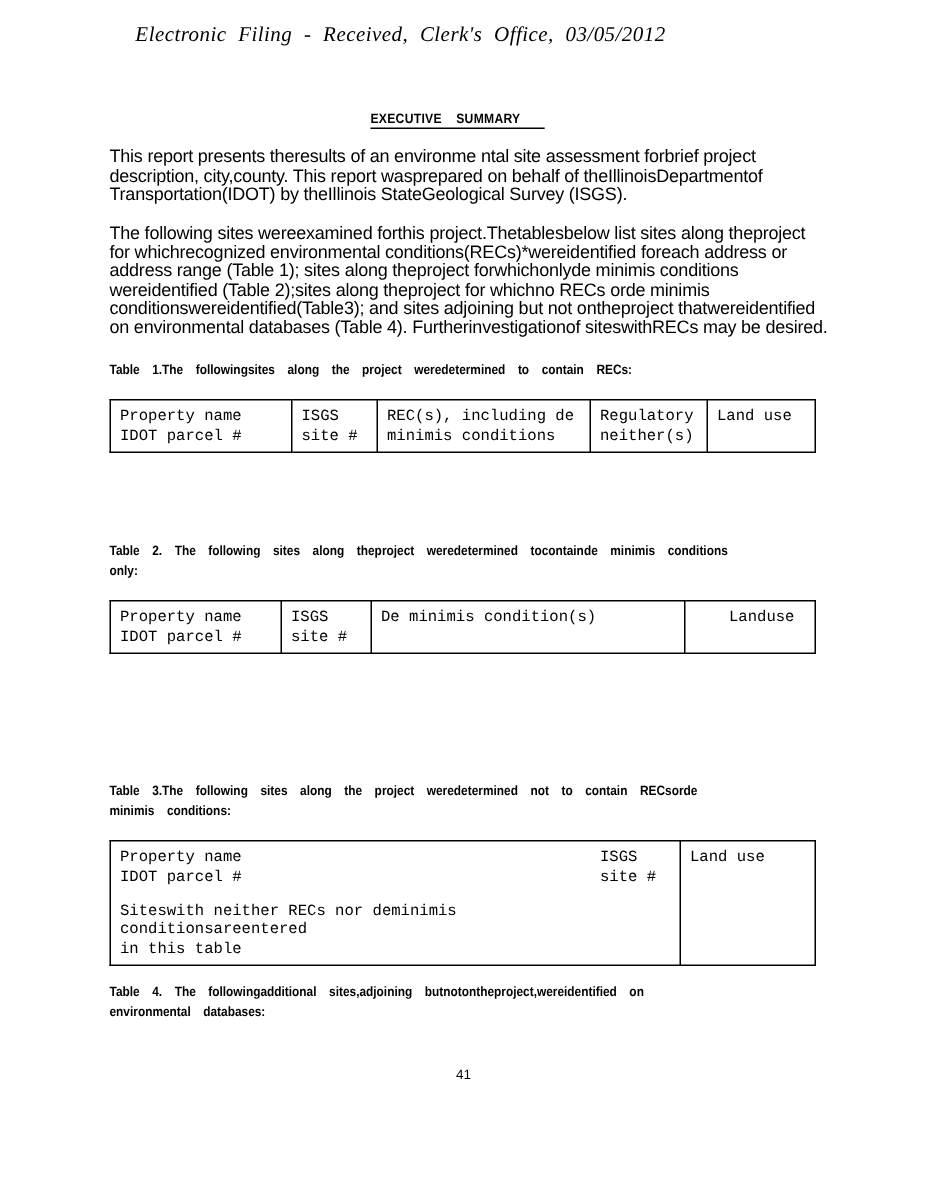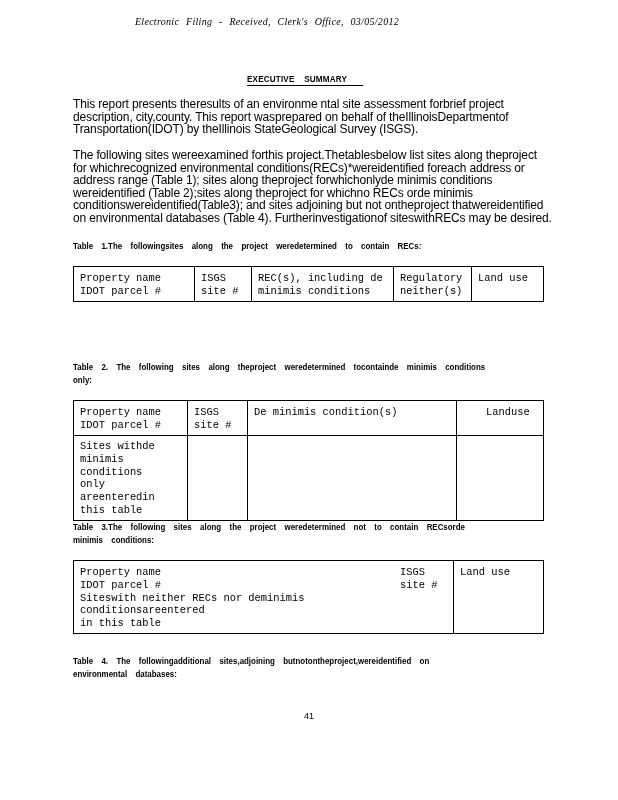--- a/index.html
+++ b/index.html
@@ -1,20 +1,20 @@
 <!DOCTYPE html>
 <html><head>
   <meta charset="utf-8">
   <style>
     html, body { margin: 0; padding: 0; background: #ffffff; }
     body { width: 618px; height: 800px; position: relative; overflow: hidden; color: #000; }
     .abs { position: absolute; }
     .filing {
       left: 0; width: 534px; top: 16px; text-align: center;
-      font-family: "Liberation Serif", serif; font-style: italic; font-size: 10px;
+      font-family: "Liberation Serif", serif; font-style: italic; font-size: 14px;
       letter-spacing: 0.3px; word-spacing: 4px;
     }
     .heading {
       left: 247px; top: 73px; font-family: "Liberation Sans", sans-serif;
       font-size: 9px; font-weight: bold; transform: scaleX(0.9); transform-origin: left;
       border-bottom: 1px solid #000; padding-right: 18px; letter-spacing: 0.2px; word-spacing: 8px; line-height: 12px;
     }
     .para {
       left: 73px; width: 480px; font-family: "Liberation Sans", sans-serif;
       font-size: 12px; line-height: 12.6px; letter-spacing: -0.15px;
@@ -28,21 +28,21 @@
       position: absolute; border-collapse: collapse; left: 73px; width: 471px;
       font-family: Liberation Mono, monospace; font-size: 10.4px; line-height: 12.8px;
     }
     table.doc td { border: 1.2px solid #000; vertical-align: top; padding: 5px 5px 3px 6px; }
     .page-num {
       left: 0; width: 618px; top: 711px; text-align: center;
       font-family: "Liberation Sans", sans-serif; font-size: 9px;
     }
     .t3 td.nob-right { border-right: none; }
     .t3 td.nob-left { border-left: none; }
-    .t3 .note { }
+    .t3 .note { margin-top: 10px; }
   </style>
 </head>
 <body>
 
 <div class="abs filing">Electronic   Filing - Received,   Clerk's  Office,  03/05/2012</div>
 
 <div class="abs heading">EXECUTIVE SUMMARY</div>
 
 <div class="abs para" style="top:98px;">This report presents theresults of an environme ntal  site assessment forbrief project description, city,county. This report wasprepared on behalf of theIllinoisDepartmentof  Transportation(IDOT) by theIllinois  StateGeological  Survey (ISGS).</div>
 
@@ -69,29 +69,20 @@
 <table class="doc" style="top:400px;">
   <tbody>
       <tr style="height:35px;">
     <td style="width:102px; white-space:pre-line;">Property name
 IDOT  parcel #</td>
     <td style="width:48px; white-space:pre-line;">ISGS
 site #</td>
     <td style="width:197px; white-space:pre-line;">De minimis  condition(s)</td>
     <td style="white-space:pre-line;padding-left:29px;">Landuse</td>
   </tr>
-  <tr style="height:59px;">
-    <td style="white-space:pre-line; padding-top:4px;">Sites withde
-minimis  conditions
-only areenteredin
-this table</td>
-    <td></td>
-    <td></td>
-    <td></td>
-  </tr>
 </tbody>
   </table>
 
 <div class="abs caption" style="top:521px;">Table 3.The following sites along the project weredetermined not to contain RECsorde minimis conditions:</div>
 <table class="doc t3" style="top:560px;">
   <tbody>
       <tr style="height:68px;">
     <td class="nob-right" style="width:309px;">
       <div style="white-space:pre-line;">Property name
 IDOT  parcel #</div>

